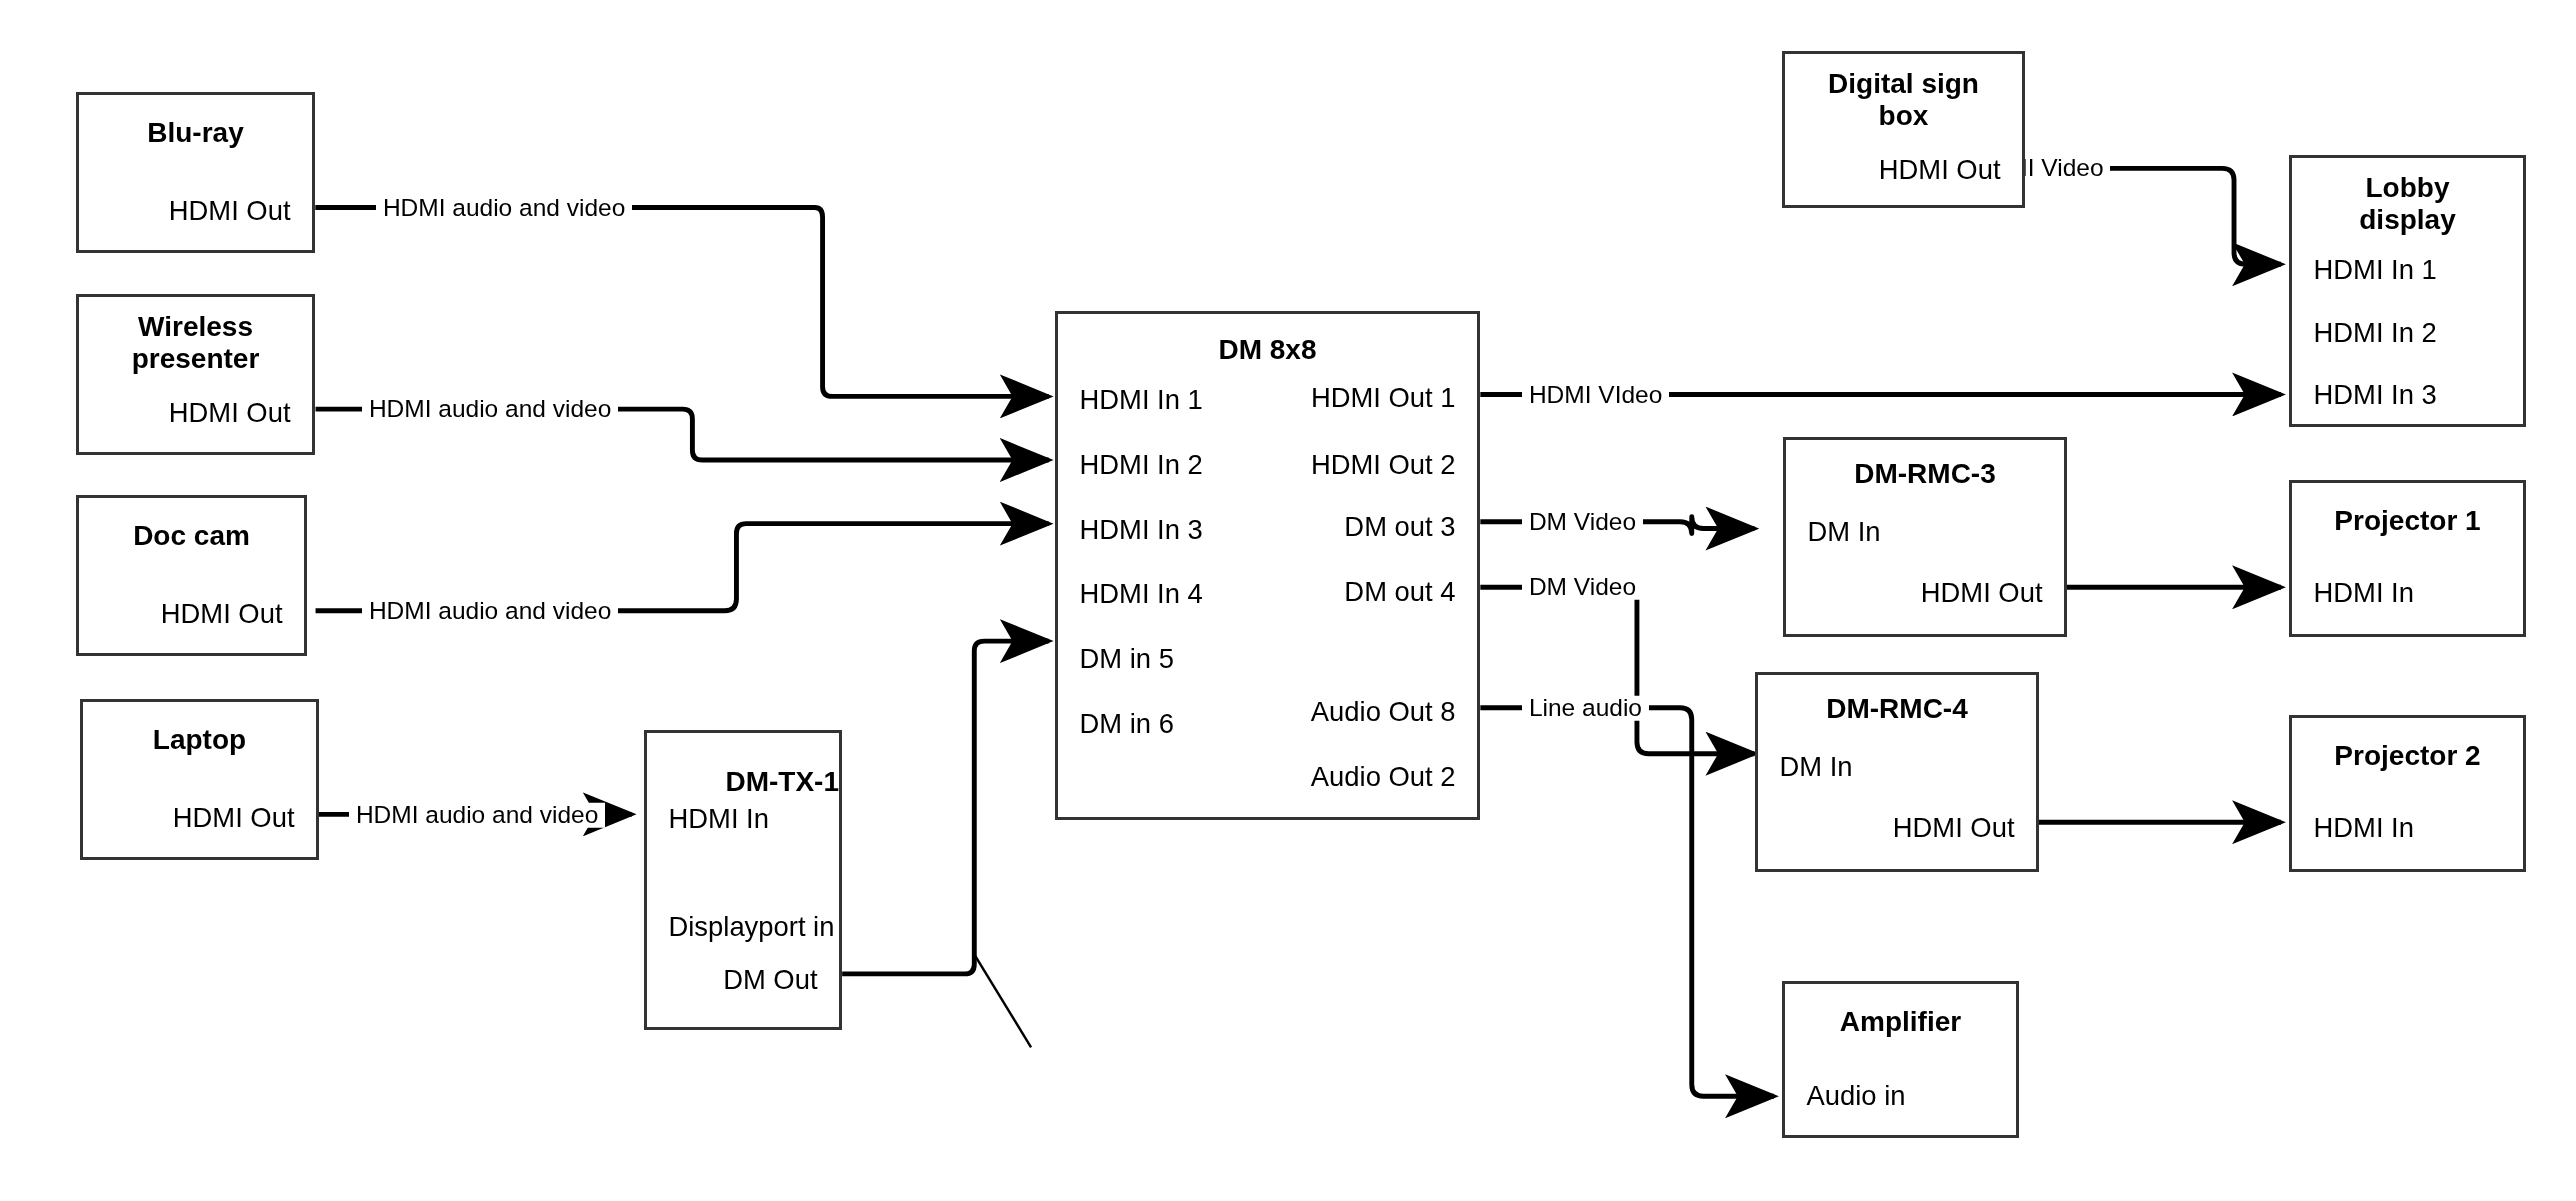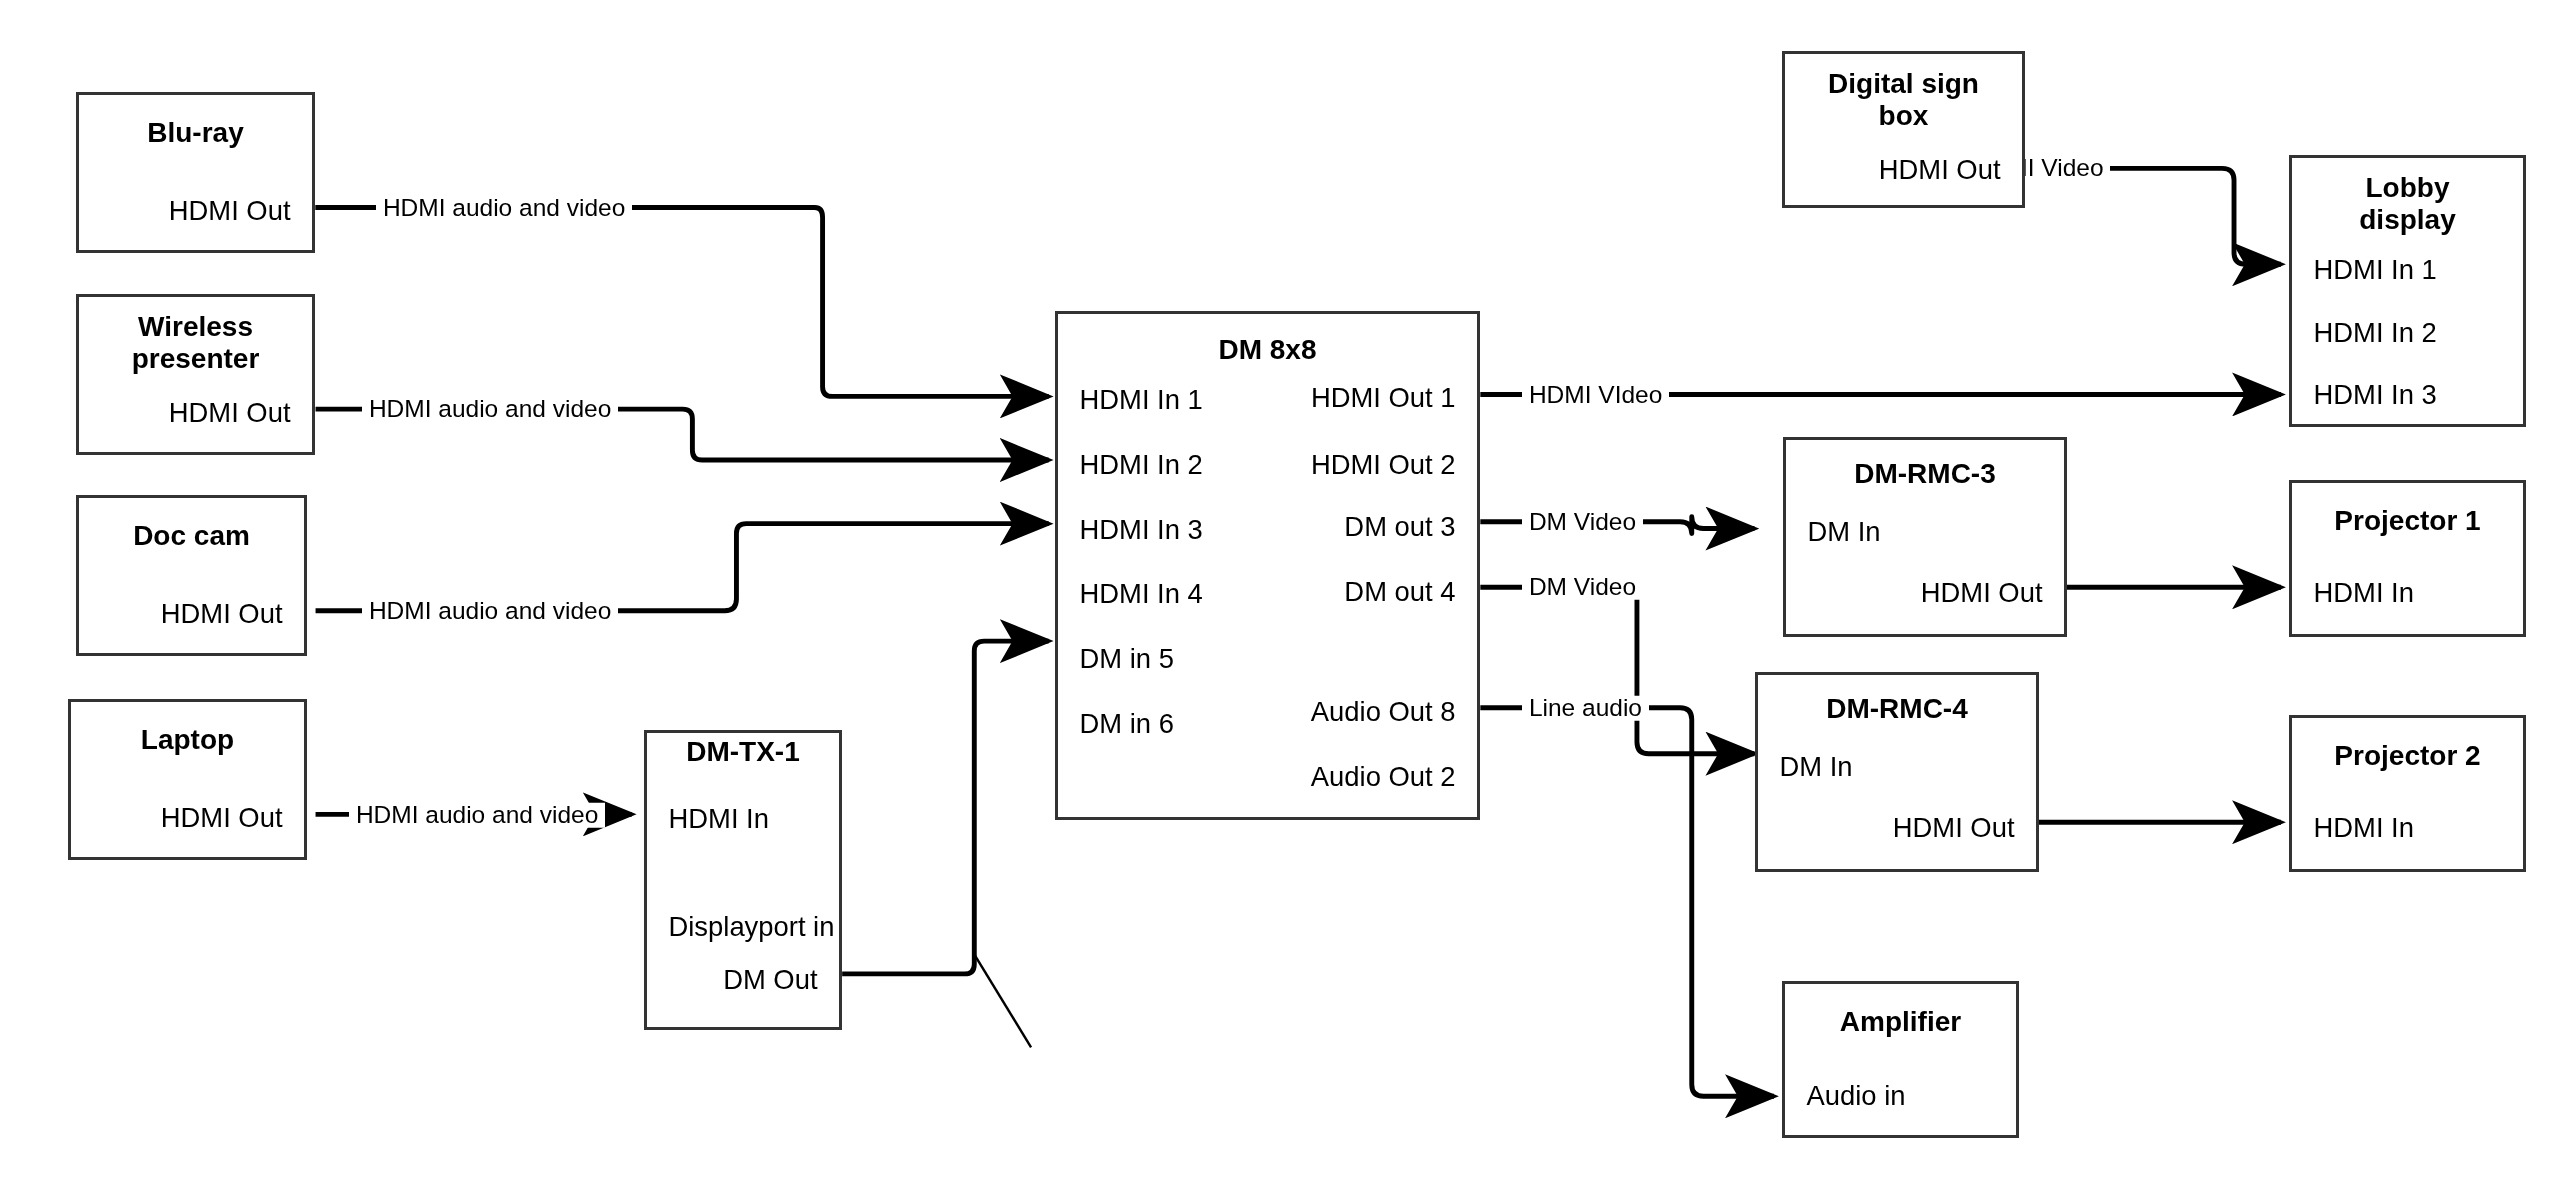--- a/index.html
+++ b/index.html
@@ -90,27 +90,27 @@
   <div class="node" style="left:76px;top:294px;width:239px;height:161px;">
     <div class="title" style="top:13.7px;padding:0 13.7px;">Wireless presenter</div>
     <div class="port right" style="top:102px;">HDMI Out</div>
   </div>
 
   <div class="node" style="left:76px;top:495px;width:231px;height:161px;">
     <div class="title" style="top:21.5px;">Doc cam</div>
     <div class="port right" style="top:102px;">HDMI Out</div>
   </div>
 
-  <div class="node" style="left:68px;top:699px;width:239px;height:161px;">
+  <div class="node" style="left:80px;top:699px;width:239px;height:161px;">
     <div class="title" style="top:21.5px;">Laptop</div>
     <div class="port right" style="top:102px;">HDMI Out</div>
   </div>
 
   <div class="node" style="left:644px;top:730px;width:198px;height:300px;">
-    <div class="title" style="top:3px;">DM-TX-1</div>
+    <div class="title" style="top:33px;text-align:right;">DM-TX-1</div>
     <div class="port left" style="top:72px;">HDMI In</div>
     <div class="port left" style="top:136px;margin-top:44px;">Displayport in</div>
     <div class="port right" style="top:233px;">DM Out</div>
   </div>
 
   <div class="node" style="left:1055px;top:311px;width:425px;height:509px;">
     <div class="title" style="top:19.6px;">DM 8x8</div>
 
     <div class="port left" style="top:72px;">HDMI In 1</div>
     <div class="port left" style="top:137px;">HDMI In 2</div>

